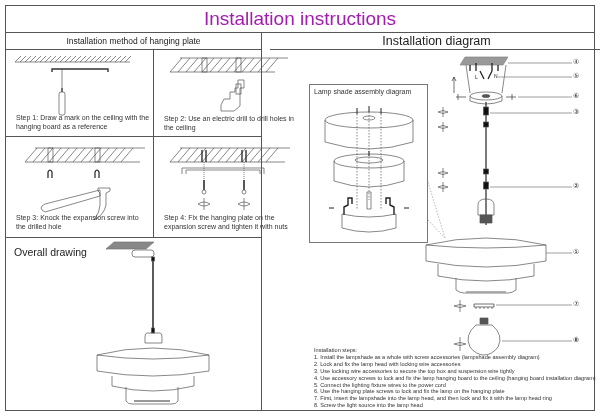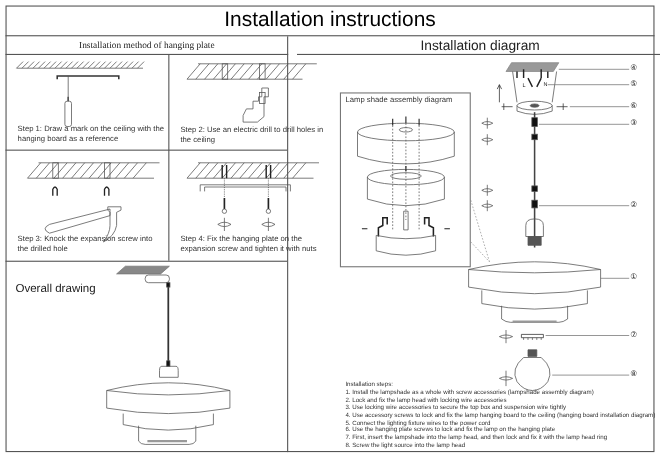--- a/index.html
+++ b/index.html
@@ -1,24 +1,24 @@
 <!DOCTYPE html>
 <html><head>
 <meta charset="utf-8">
 <style>
   html, body { margin:0; padding:0; background:#ffffff; }
   body { width:600px; height:418px; position:relative; overflow:hidden; font-family:"Liberation Sans", sans-serif; color:#222; }
   .frame { position:absolute; left:5px; top:5px; width:590px; height:406px; border:1px solid #555; box-sizing:border-box; }
-  .title-row { position:absolute; left:5px; top:5px; width:590px; height:28px; border-bottom:1px solid #555; box-sizing:border-box; text-align:center; font-size:19px; line-height:28px; color:#000000; }
-  .left-head { position:absolute; left:5px; top:33px; width:257px; height:17px; border-bottom:1px solid #555; box-sizing:border-box; text-align:center; font-size:8.5px; line-height:17px;font-family:Liberation Serif, serif; }
+  .title-row { position:absolute; left:5px; top:5px; width:590px; height:28px; border-bottom:1px solid #555; box-sizing:border-box; text-align:center; font-size:19px; line-height:28px; color:#a21caf; }
+  .left-head { position:absolute; left:5px; top:33px; width:257px; height:17px; border-bottom:1px solid #555; box-sizing:border-box; text-align:center; font-size:8.5px; line-height:17px; }
   .right-head { position:absolute; left:270px; top:33px; width:333px; height:17px; border-bottom:1px solid #555; box-sizing:border-box; text-align:center; font-size:12.5px; line-height:17px; }
   .vline { position:absolute; background:#555; }
   .hline { position:absolute; background:#555; }
   .step-cap { position:absolute; font-size:7px; line-height:8.5px; color:#333; }
-  .overall-label { position:absolute; left:14px; top:246px; font-size:10.5px; color:#222;margin-top:10px; }
+  .overall-label { position:absolute; left:14px; top:246px; font-size:10.5px; color:#222; }
   .shade-box { position:absolute; left:309px; top:84px; width:119px; height:159px; border:1px solid #777; box-sizing:border-box; }
   .shade-label { position:absolute; left:314px; top:88px; font-size:7px; color:#333; }
   .steps { position:absolute; left:314px; top:347px; font-size:5.6px; line-height:6.9px; color:#333; white-space:nowrap; }
   svg { position:absolute; overflow:visible; }
   .num { font-family:"DejaVu Serif", serif; font-size:7px; }
 </style>
 </head>
 <body>
 
 <div class="frame"></div>

